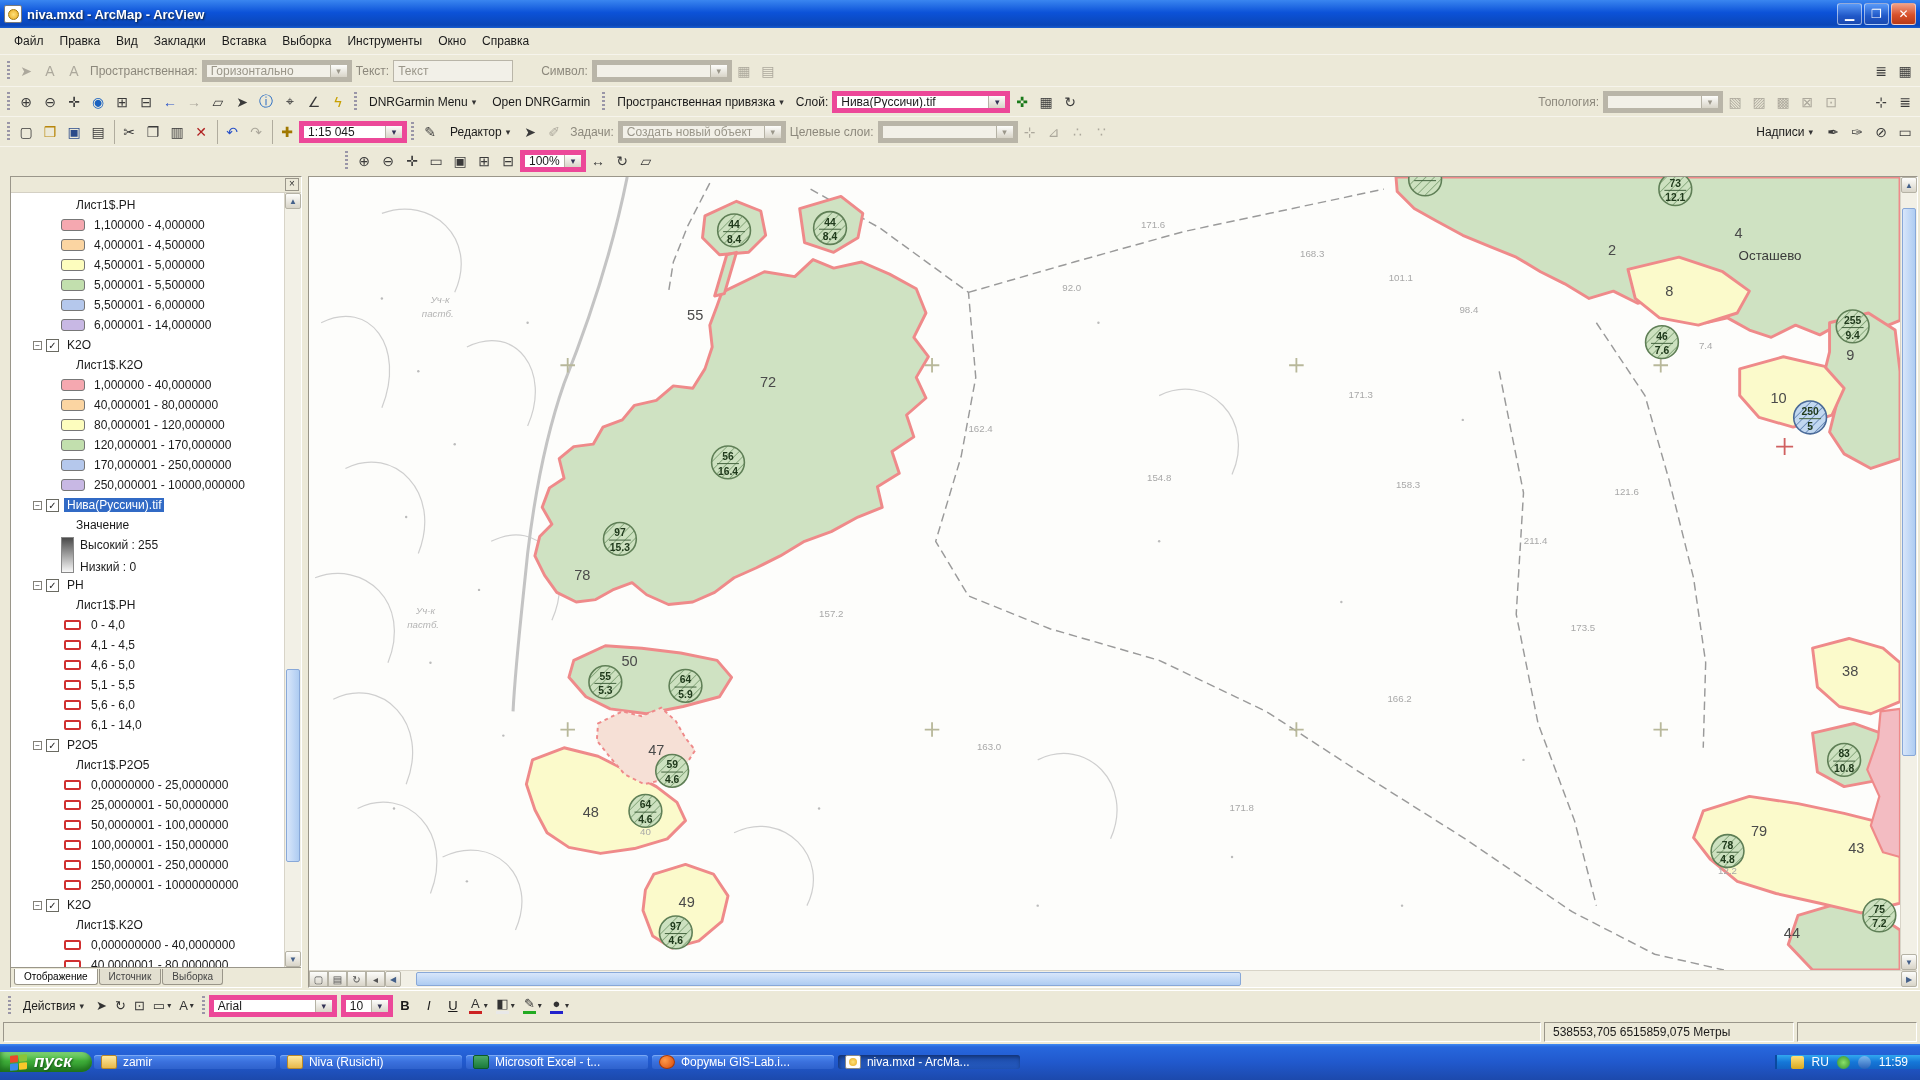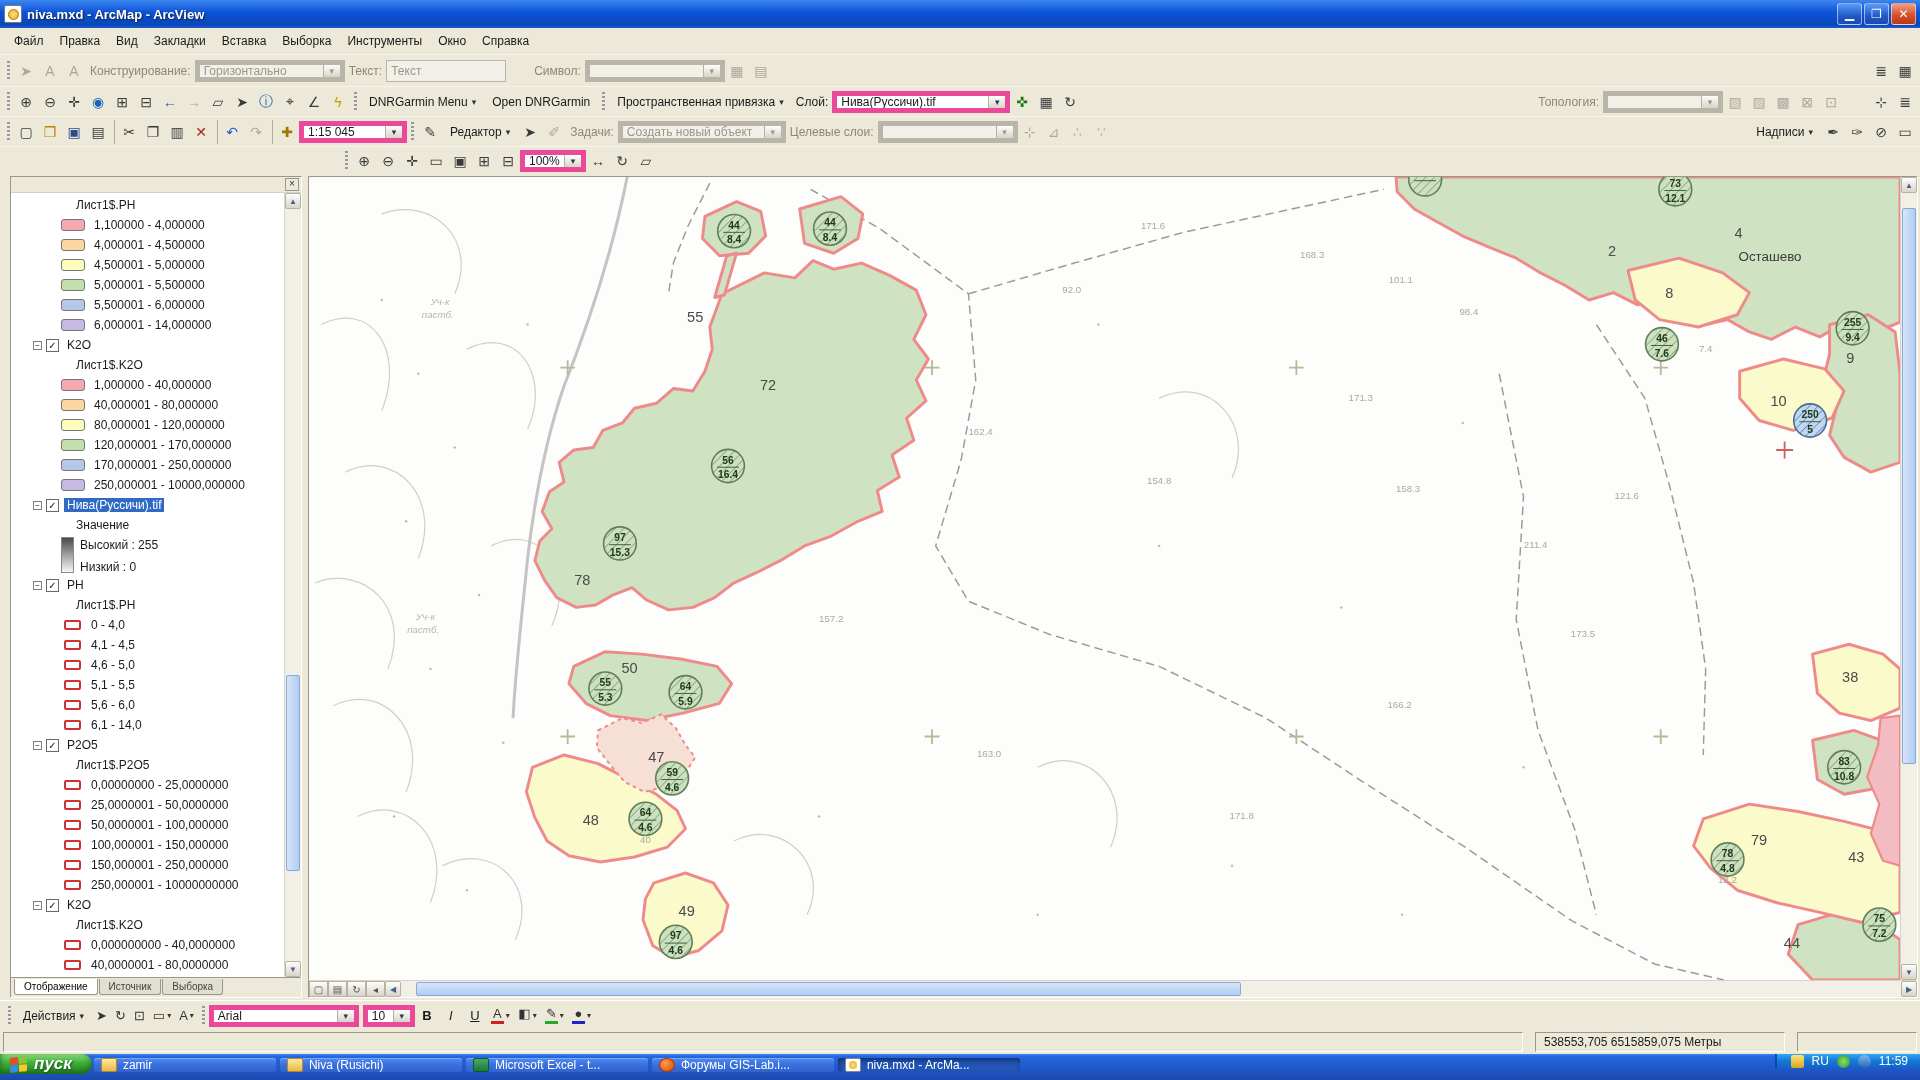--- a/index.html
+++ b/index.html
@@ -91,24 +91,24 @@
 .circ.blue{fill:url(#hatchB);stroke:#4a6a98}
 .circline{stroke:#3f5f3a;stroke-width:0.8}
 
 .drawbar{height:30px;flex:none;display:flex;align-items:center;background:#ece9d8;border-top:1px solid #fff;padding:0 4px}
 .db-btn{display:inline-flex;align-items:center;height:24px;padding:0 3px;margin:0 1px;font-size:13px;color:#333}
 .db-stack{display:flex;flex-direction:column;align-items:center;line-height:12px}
 .cbar{width:13px;height:3px;margin-top:1px;display:inline-block}
 .mini-caret{font-size:8px;margin-left:2px;color:#333}
 .fmt-btn{width:22px;height:22px;display:inline-flex;align-items:center;justify-content:center;font-size:13px;margin:0 1px}
 
-.statusbar{height:24px;flex:none;display:flex;gap:12px;align-items:stretch;background:#ece9d8;padding:2px 3px}
+.statusbar{height:24px;flex:none;display:flex;gap:3px;align-items:stretch;background:#ece9d8;padding:2px 3px}
 .status-cell{border:1px solid;border-color:#9a968a #fff #fff #9a968a;display:flex;align-items:center;padding:0 8px;white-space:nowrap}
 
-.taskbar{height:26px;flex:none;display:flex;align-items:flex-start;background:linear-gradient(#3f8af3,#2767dd 8%,#2159cd 50%,#1c49ac);color:#fff}
+.taskbar{height:36px;flex:none;display:flex;align-items:center;background:linear-gradient(#3f8af3,#2767dd 8%,#2159cd 50%,#1c49ac);color:#fff}
 .start{flex:none;display:flex;align-items:center;gap:7px;padding:0 20px 0 10px;background:linear-gradient(#8ade7e,#3fae39 45%,#2f8e2b);border-radius:0 10px 10px 0;font-weight:bold;font-style:italic;font-size:17px;box-shadow:inset 0 -3px 6px #1a6a1a;text-shadow:1px 1px 2px #155515}
 .winflag{width:17px;height:15px;display:grid;grid-template-columns:1fr 1fr;grid-template-rows:1fr 1fr;gap:1px;transform:skewY(-6deg)}
 .winflag i{border-radius:1px;display:block}
 .wf1{background:#e84a2a}.wf2{background:#8ac43a}.wf3{background:#3a8ae8}.wf4{background:#f8c82a}
 .task-btns{display:flex;align-items:stretch;padding:0 0}
 .task-btn{width:182px;margin:4px 2px;background:linear-gradient(#4f8cf0,#3a70dd 50%,#2f62cc);border-radius:3px;display:flex;align-items:center;gap:6px;padding:0 7px;font-size:12px;box-shadow:inset 0 1px 0 #7aa8f5;overflow:hidden;white-space:nowrap}
 .task-btn.sel{background:linear-gradient(#1e4fae,#2458bc);box-shadow:inset 1px 2px 4px #12306e}
 .ticon{width:16px;height:14px;flex:none;border-radius:2px}
 .ticon[data-icon="folder"]{background:linear-gradient(#ffe9a0,#e8b84a);border:1px solid #b8882a}
 .ticon[data-icon="excel"]{background:linear-gradient(#4aa86a,#1a7a3a);border:1px solid #0c5a26}
@@ -148,21 +148,21 @@
       <span class="menu-item">Справка</span>
   </div>
 
   <div class="tbrow" id="row1">
     <span class="grip"></span>
     <span class="tb-group">
       <span class="tb-btn disabled">➤</span>
         <span class="tb-btn disabled">A</span>
         <span class="tb-btn disabled">A</span>
     </span>
-    <span class="tb-label dim">Конструирование:</span>
+    <span class="tb-label dim">Пространственная:</span>
     <span class="combo disabled" style="width:150px">
       <span class="combo-text">Горизонтально</span>
         <span class="combo-arr">▾</span>
     </span>
     <span class="tb-label dim">Текст:</span>
     <span class="edit" style="width:120px">
         <span>Текст</span>
       </span>
     <span class="tb-label dim" style="margin-left:28px">Символ:</span>
     <span class="combo disabled" style="width:140px">
@@ -948,21 +948,21 @@
 
         <span class="db-btn">
           <span class="db-stack">
             <span class="db-glyph">A</span>
           </span>
           <span class="mini-caret">▾</span>
         </span>
 
     </span>
     <span class="grip"></span>
-    <span class="combo" style="width:150px">
+    <span class="combo" style="width:128px">
       <span class="combo-text">Arial</span>
         <span class="combo-arr">▾</span>
     </span>
     <span class="combo" style="width:52px;margin-left:4px">
       <span class="combo-text">10</span>
         <span class="combo-arr">▾</span>
     </span>
     <span class="fmt-btn" style="font-weight:bold">B</span>
     <span class="fmt-btn" style="font-style:italic">I</span>
     <span class="fmt-btn" style="text-decoration:underline">U</span>

